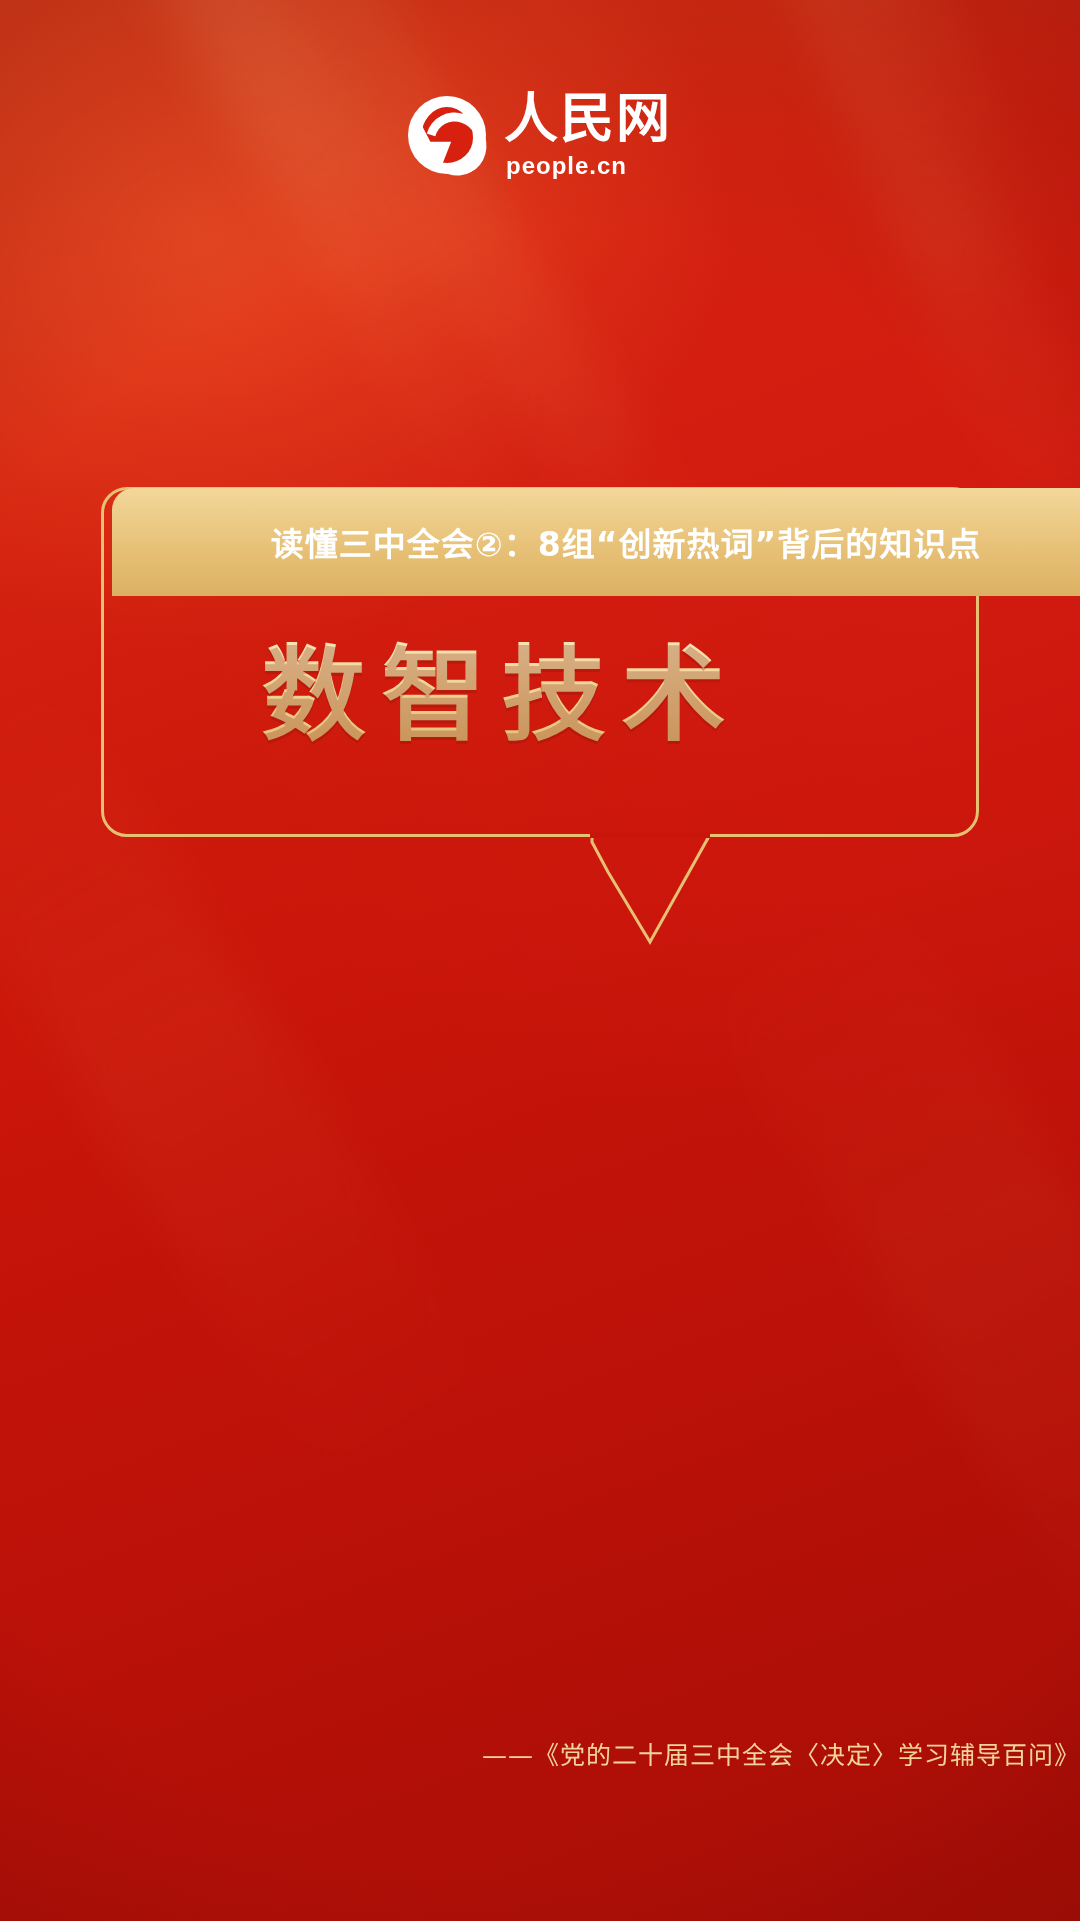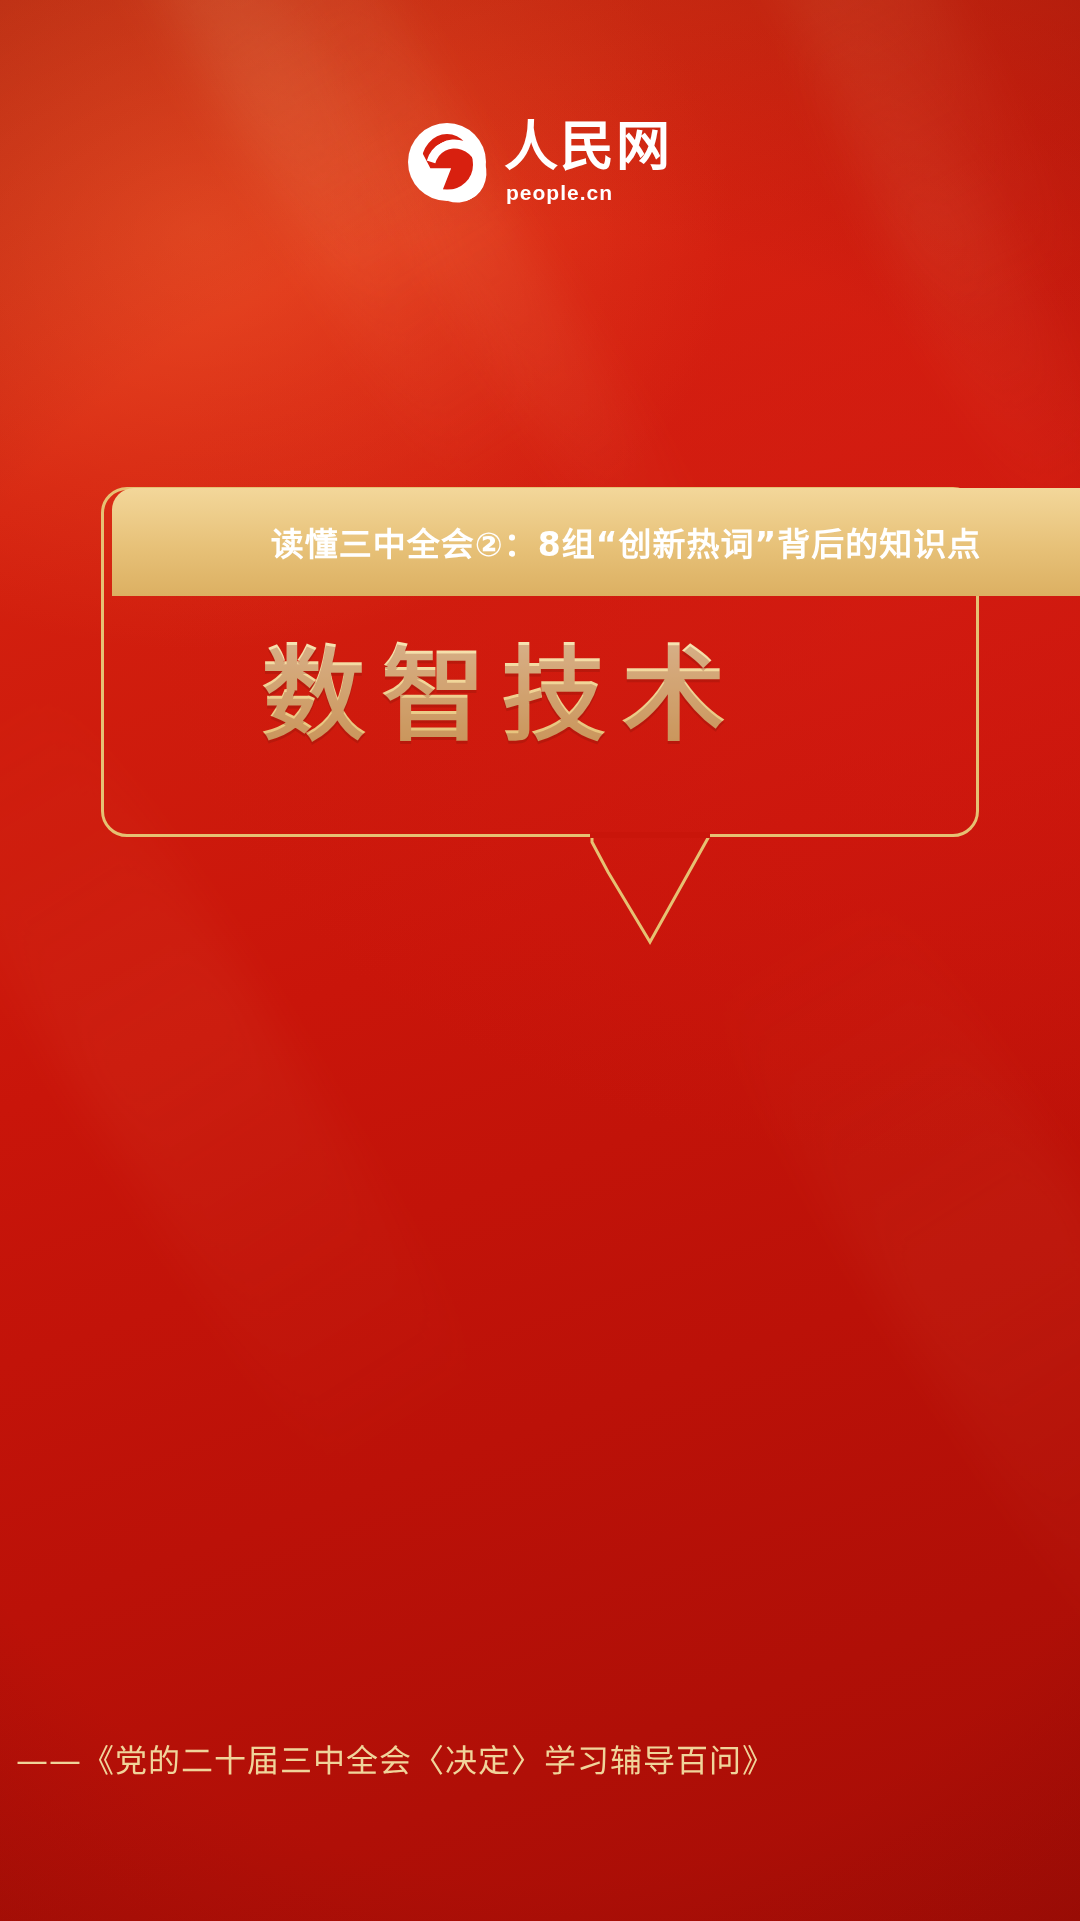--- a/index.html
+++ b/index.html
@@ -43,21 +43,20 @@
 
   
   .logo-wrap {
     position: absolute;
     top: 92px;
     left: 0; right: 0;
     display: flex;
     align-items: center;
     justify-content: center;
     gap: 18px;
-    margin-top: 28px;
   }
   .logo-mark {
     width: 78px; height: 78px;
     border-radius: 50%;
     background: #ffffff;
     position: relative;
     flex: 0 0 auto;
   }
   .logo-mark::before {
     content: "";
@@ -81,21 +80,21 @@
   .logo-text { display: flex; flex-direction: column; line-height: 1; }
   .logo-cn {
     font-family: "DejaVu Sans", sans-serif;
     font-size: 54px;
     font-weight: 700;
     color: #ffffff;
     letter-spacing: 2px;
   }
   .logo-en {
     font-family: "Liberation Sans", sans-serif;
-    font-size: 21px;
+    font-size: 24px;
     font-weight: 700;
     color: #ffffff;
     letter-spacing: 1px;
     margin-top: 8px;
     margin-left: 2px;
   }
 
   
   .card {
     position: absolute;
@@ -162,25 +161,25 @@
     color: #ffffff;
     text-indent: 78px;
     text-align: justify;
     text-justify: inter-character;
     letter-spacing: 0.5px;
   }
 
   
   .source {
     position: absolute;
-    left: 16px; right: 0;
+    left: 8px; right: 0;
     top: 1735px;
-    text-align: left;
-    font-family: "DejaVu Sans", sans-serif;
-    font-size: 32px;
+    text-align: right;
+    font-family: "DejaVu Sans", sans-serif;
+    font-size: 25px;
     color: #f0d49a;
     letter-spacing: 1px;
   }
 </style>
 </head>
 <body>
 
 <div class="poster">
 
   <div class="streak s1"></div>

